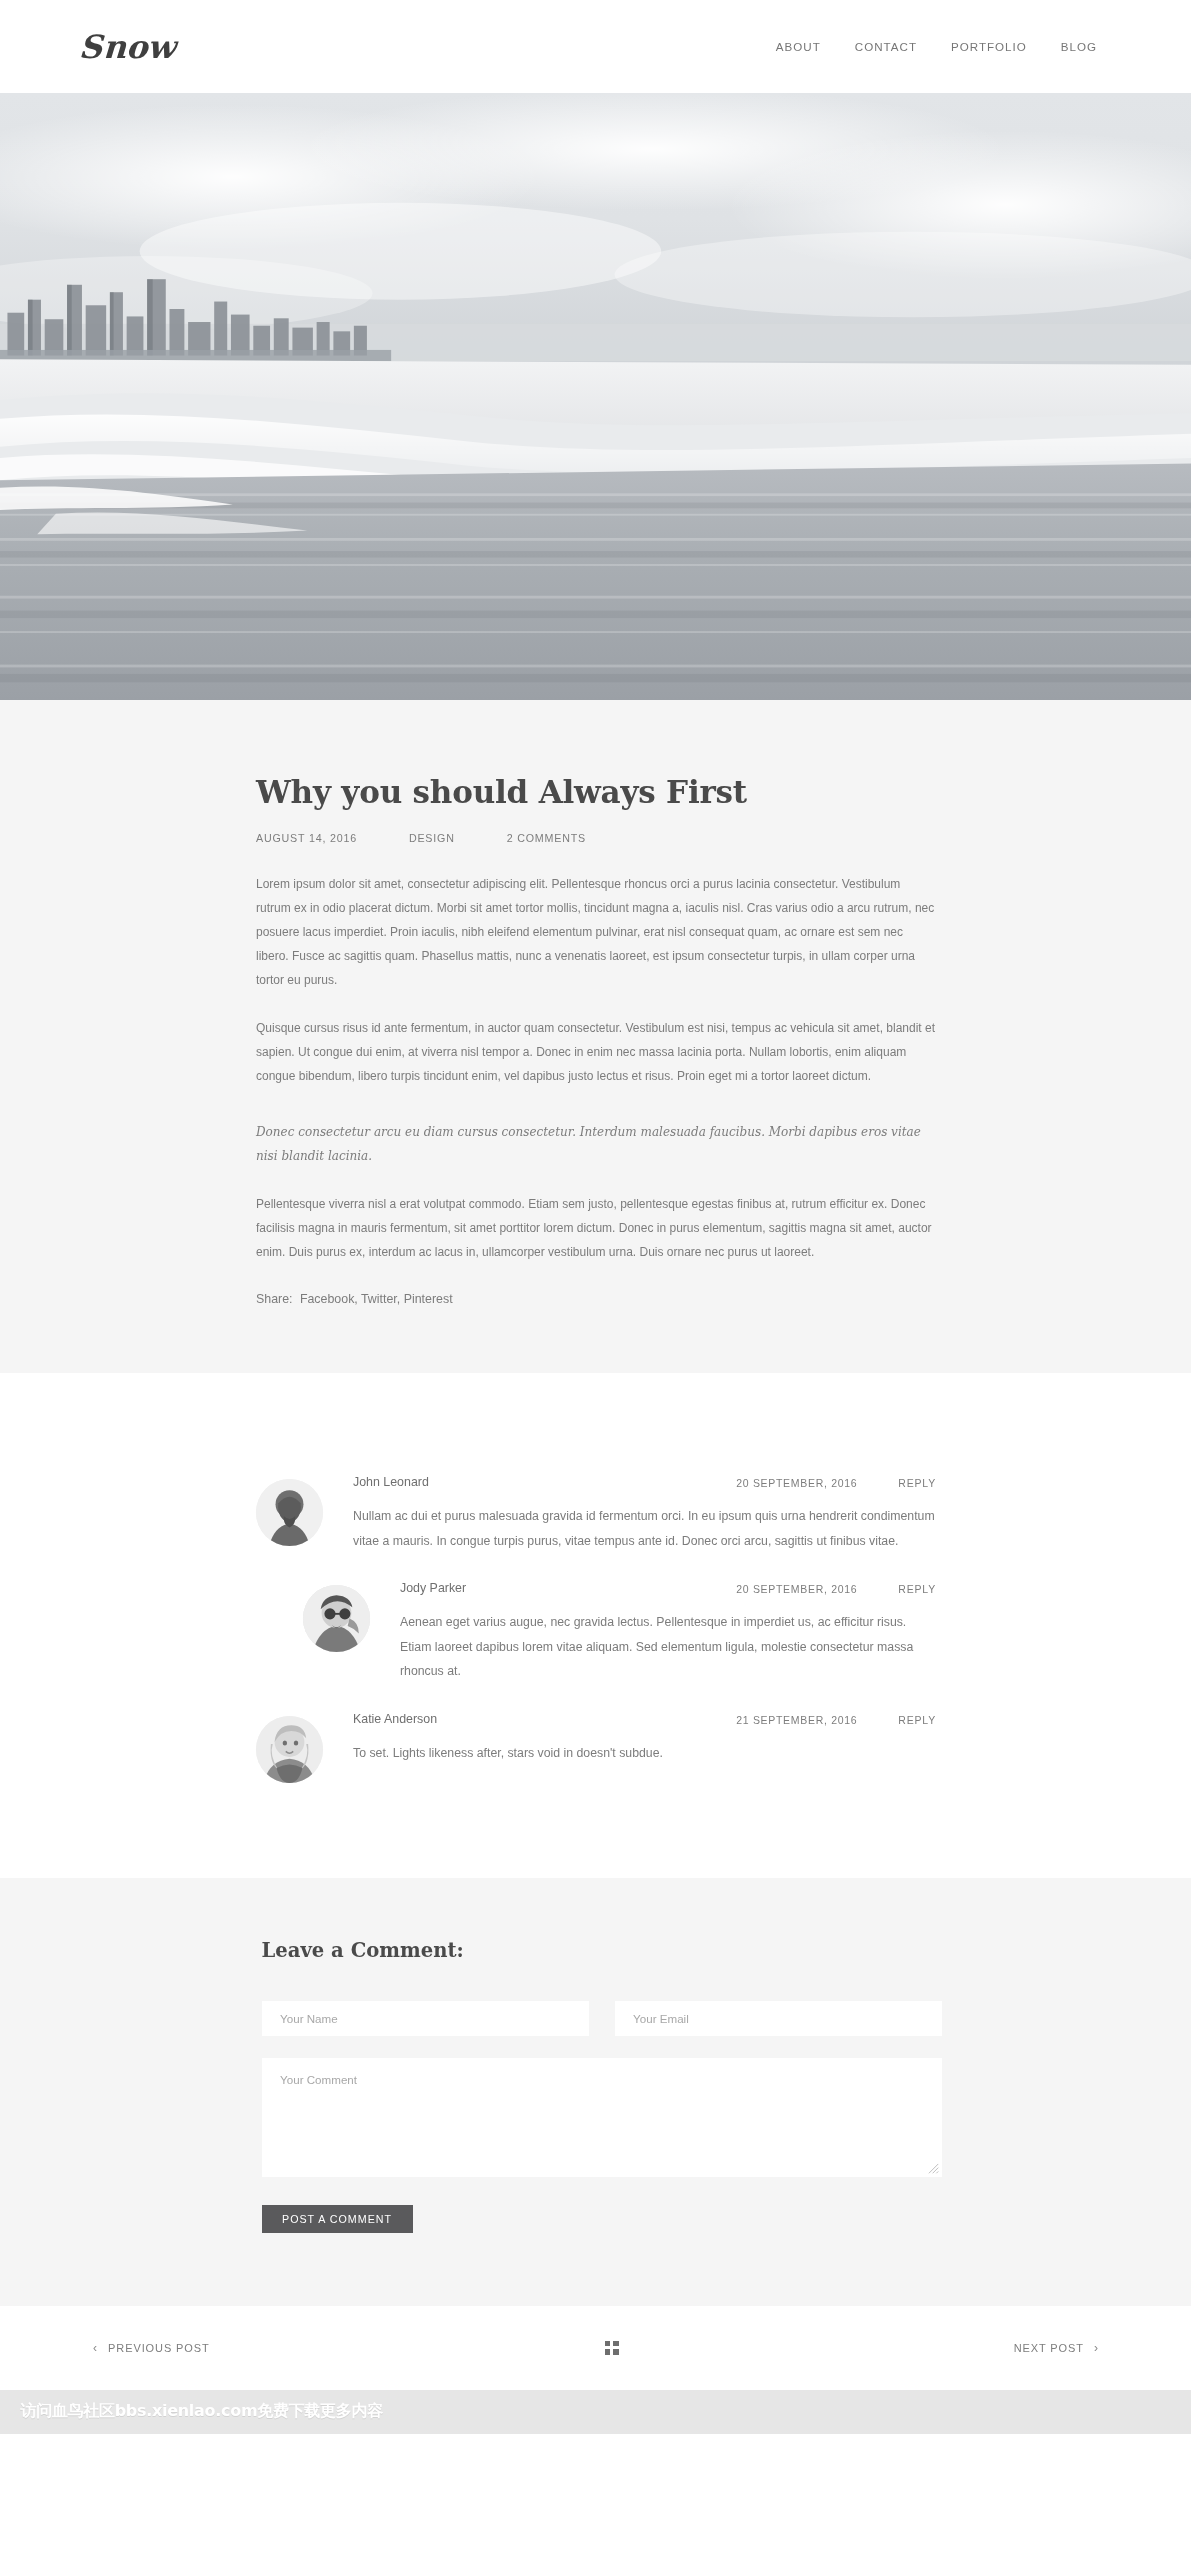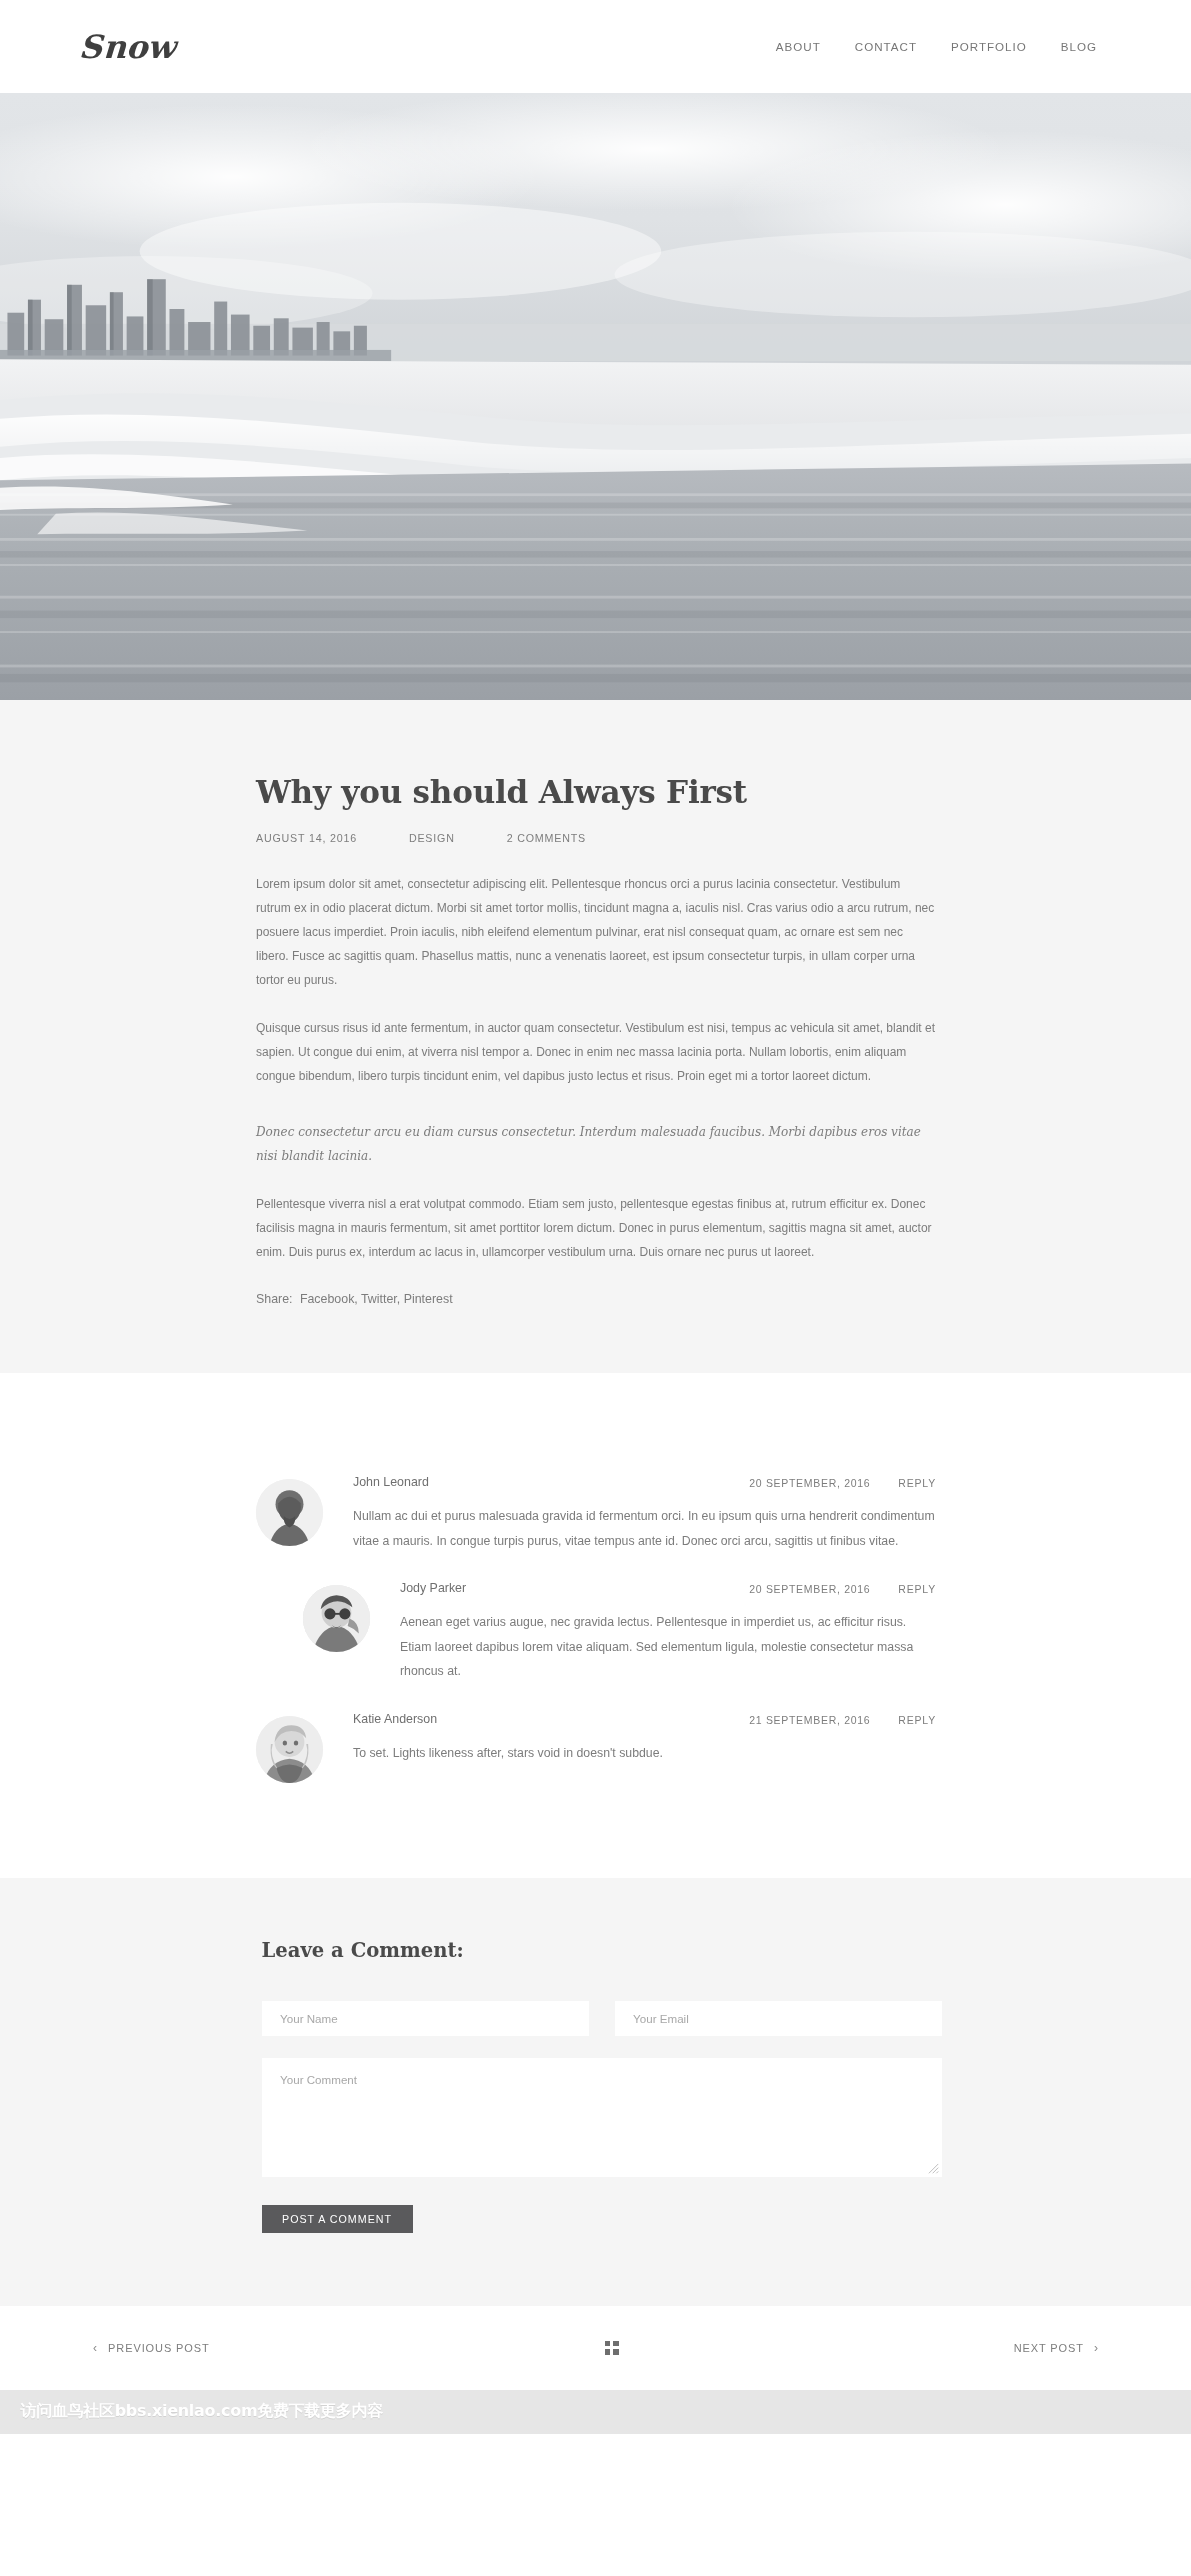--- a/index.html
+++ b/index.html
@@ -139,21 +139,21 @@
   .comment-author {
     font-size: 12.4px;
     color: #6f6f6f;
     flex: 1 1 auto;
   }
   .comment-date {
     font-size: 10.5px;
     letter-spacing: 0.7px;
     color: #7d7d7d;
     text-transform: uppercase;
-    margin-right: 28px;
+    margin-right: 41px;
   }
   .comment-reply {
     font-size: 10.5px;
     letter-spacing: 0.8px;
     color: #7d7d7d;
     text-transform: uppercase;
     text-decoration: none;
   }
   .comment-text {
     margin-top: 15px;

